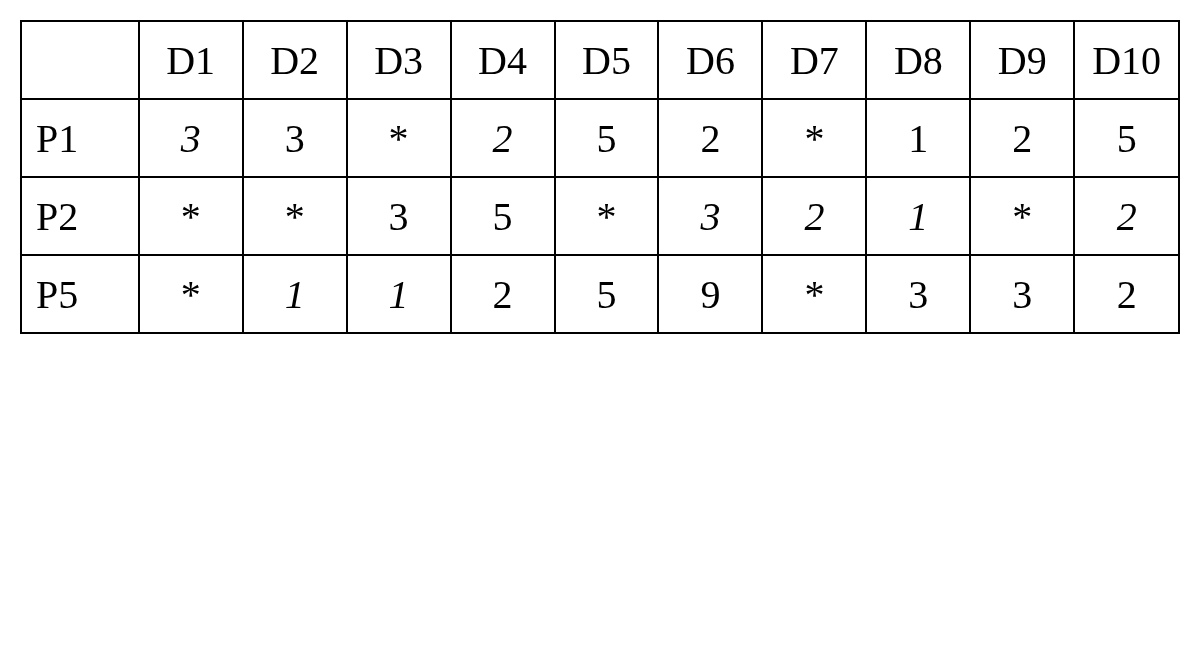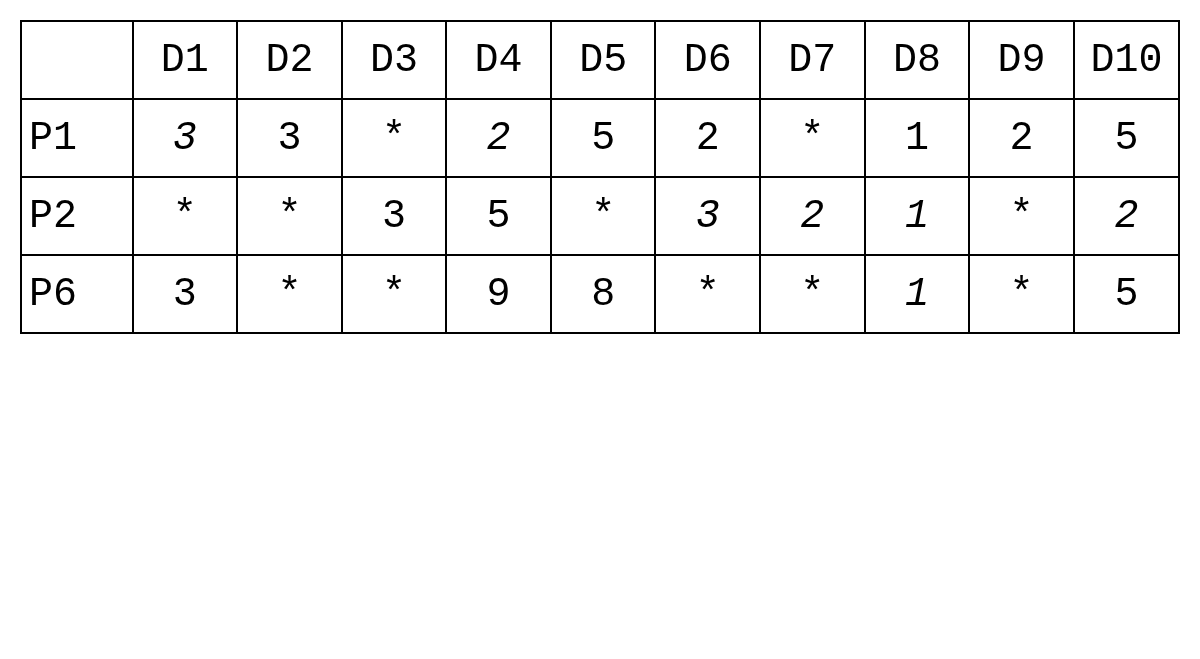--- a/index.html
+++ b/index.html
@@ -10,36 +10,35 @@
   body {
     display: flex;
     align-items: flex-start;
     justify-content: flex-start;
     padding: 20px;
     font-family: "Times New Roman", Times, serif;
   }
   table {
     border-collapse: collapse;
     table-layout: fixed;
-    font-family: Liberation Mono, monospace;
   }
   td, th {
     border: 2px solid #000;
     text-align: center;
     vertical-align: middle;
     font-size: 40px;
     font-weight: normal;
     color: #000;
     width: 104px;
     height: 76px;
     padding: 0;
   }
   th.rowlabel {
     text-align: left;
-    padding-left: 7px;
+    padding-left: 14px;
   }
   .italic {
     font-style: italic;
   }
 </style>
 </head>
 <body>
 
 <table>
   <thead>
@@ -78,26 +77,26 @@
         <td>3</td>
         <td>5</td>
         <td>*</td>
         <td class="italic">3</td>
         <td class="italic">2</td>
         <td class="italic">1</td>
         <td>*</td>
         <td class="italic">2</td>
       </tr>
       <tr>
-        <th class="rowlabel">P6</th>
-        <td>3</td>
-        <td>*</td>
-        <td>*</td>
-        <td>9</td>
-        <td>8</td>
-        <td>*</td>
+        <th class="rowlabel">P5</th>
         <td>*</td>
         <td class="italic">1</td>
+        <td class="italic">1</td>
+        <td>2</td>
+        <td>5</td>
+        <td>9</td>
         <td>*</td>
-        <td>5</td>
+        <td>3</td>
+        <td>3</td>
+        <td>2</td>
       </tr>
     </tbody>
 </table>
 
 </body></html>

